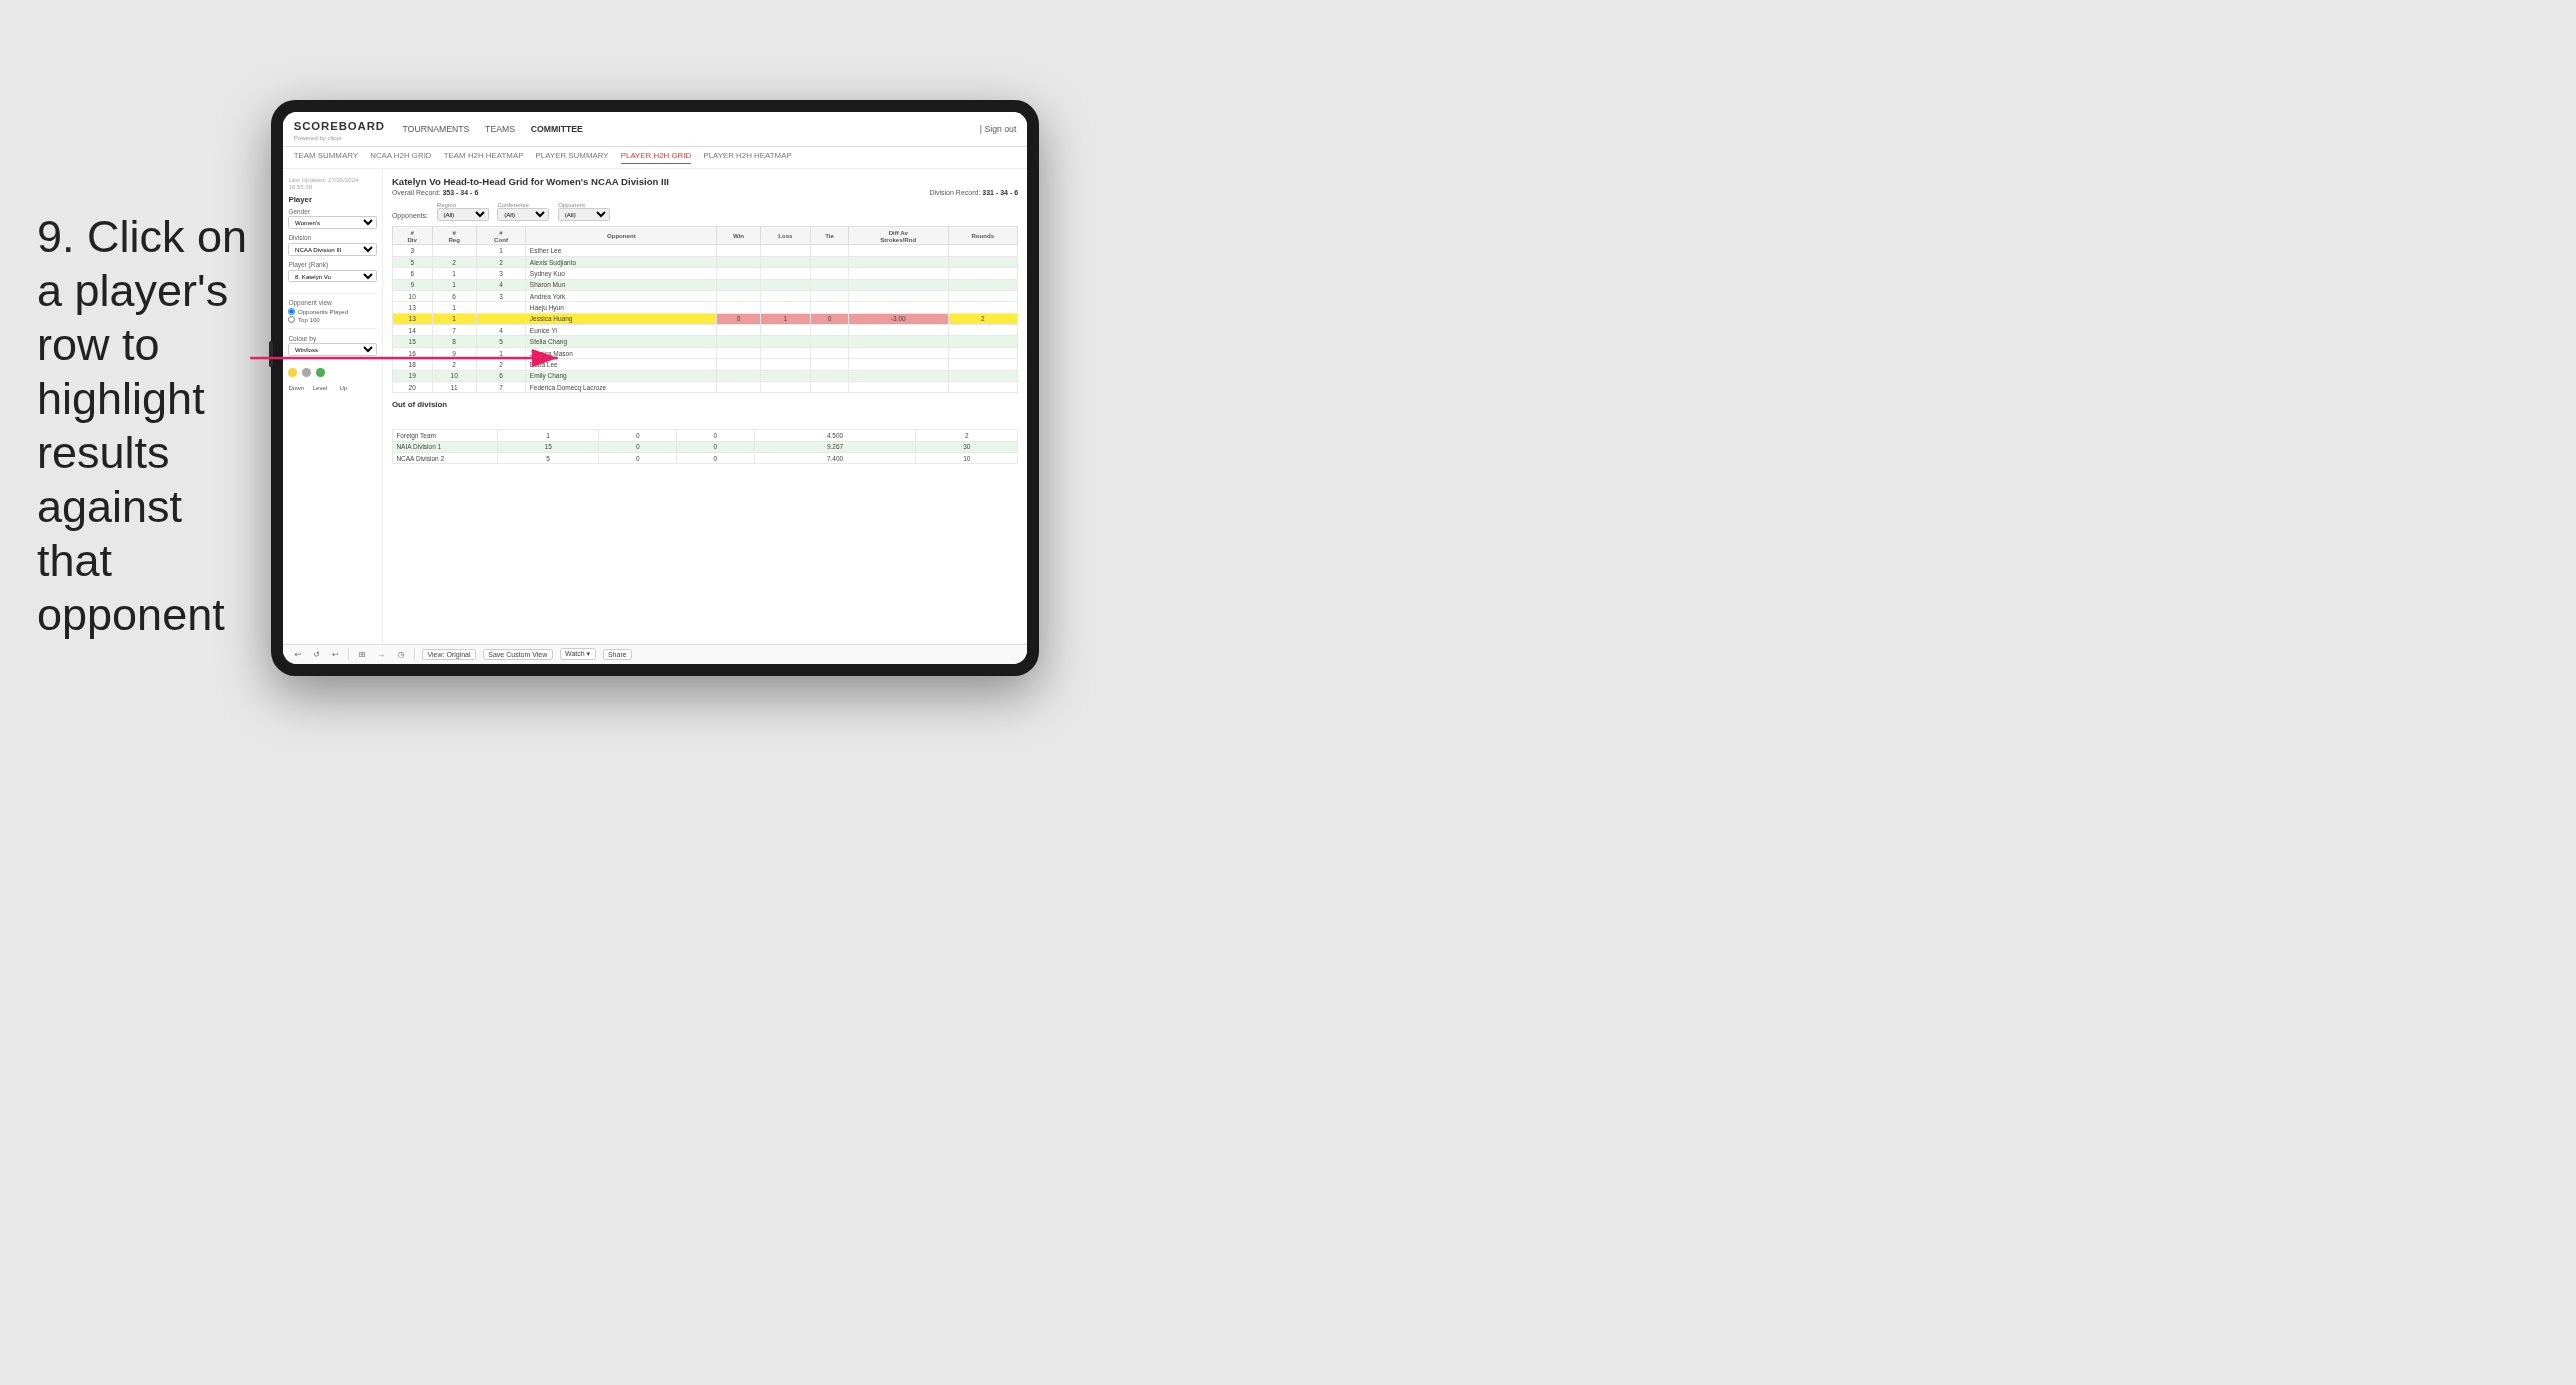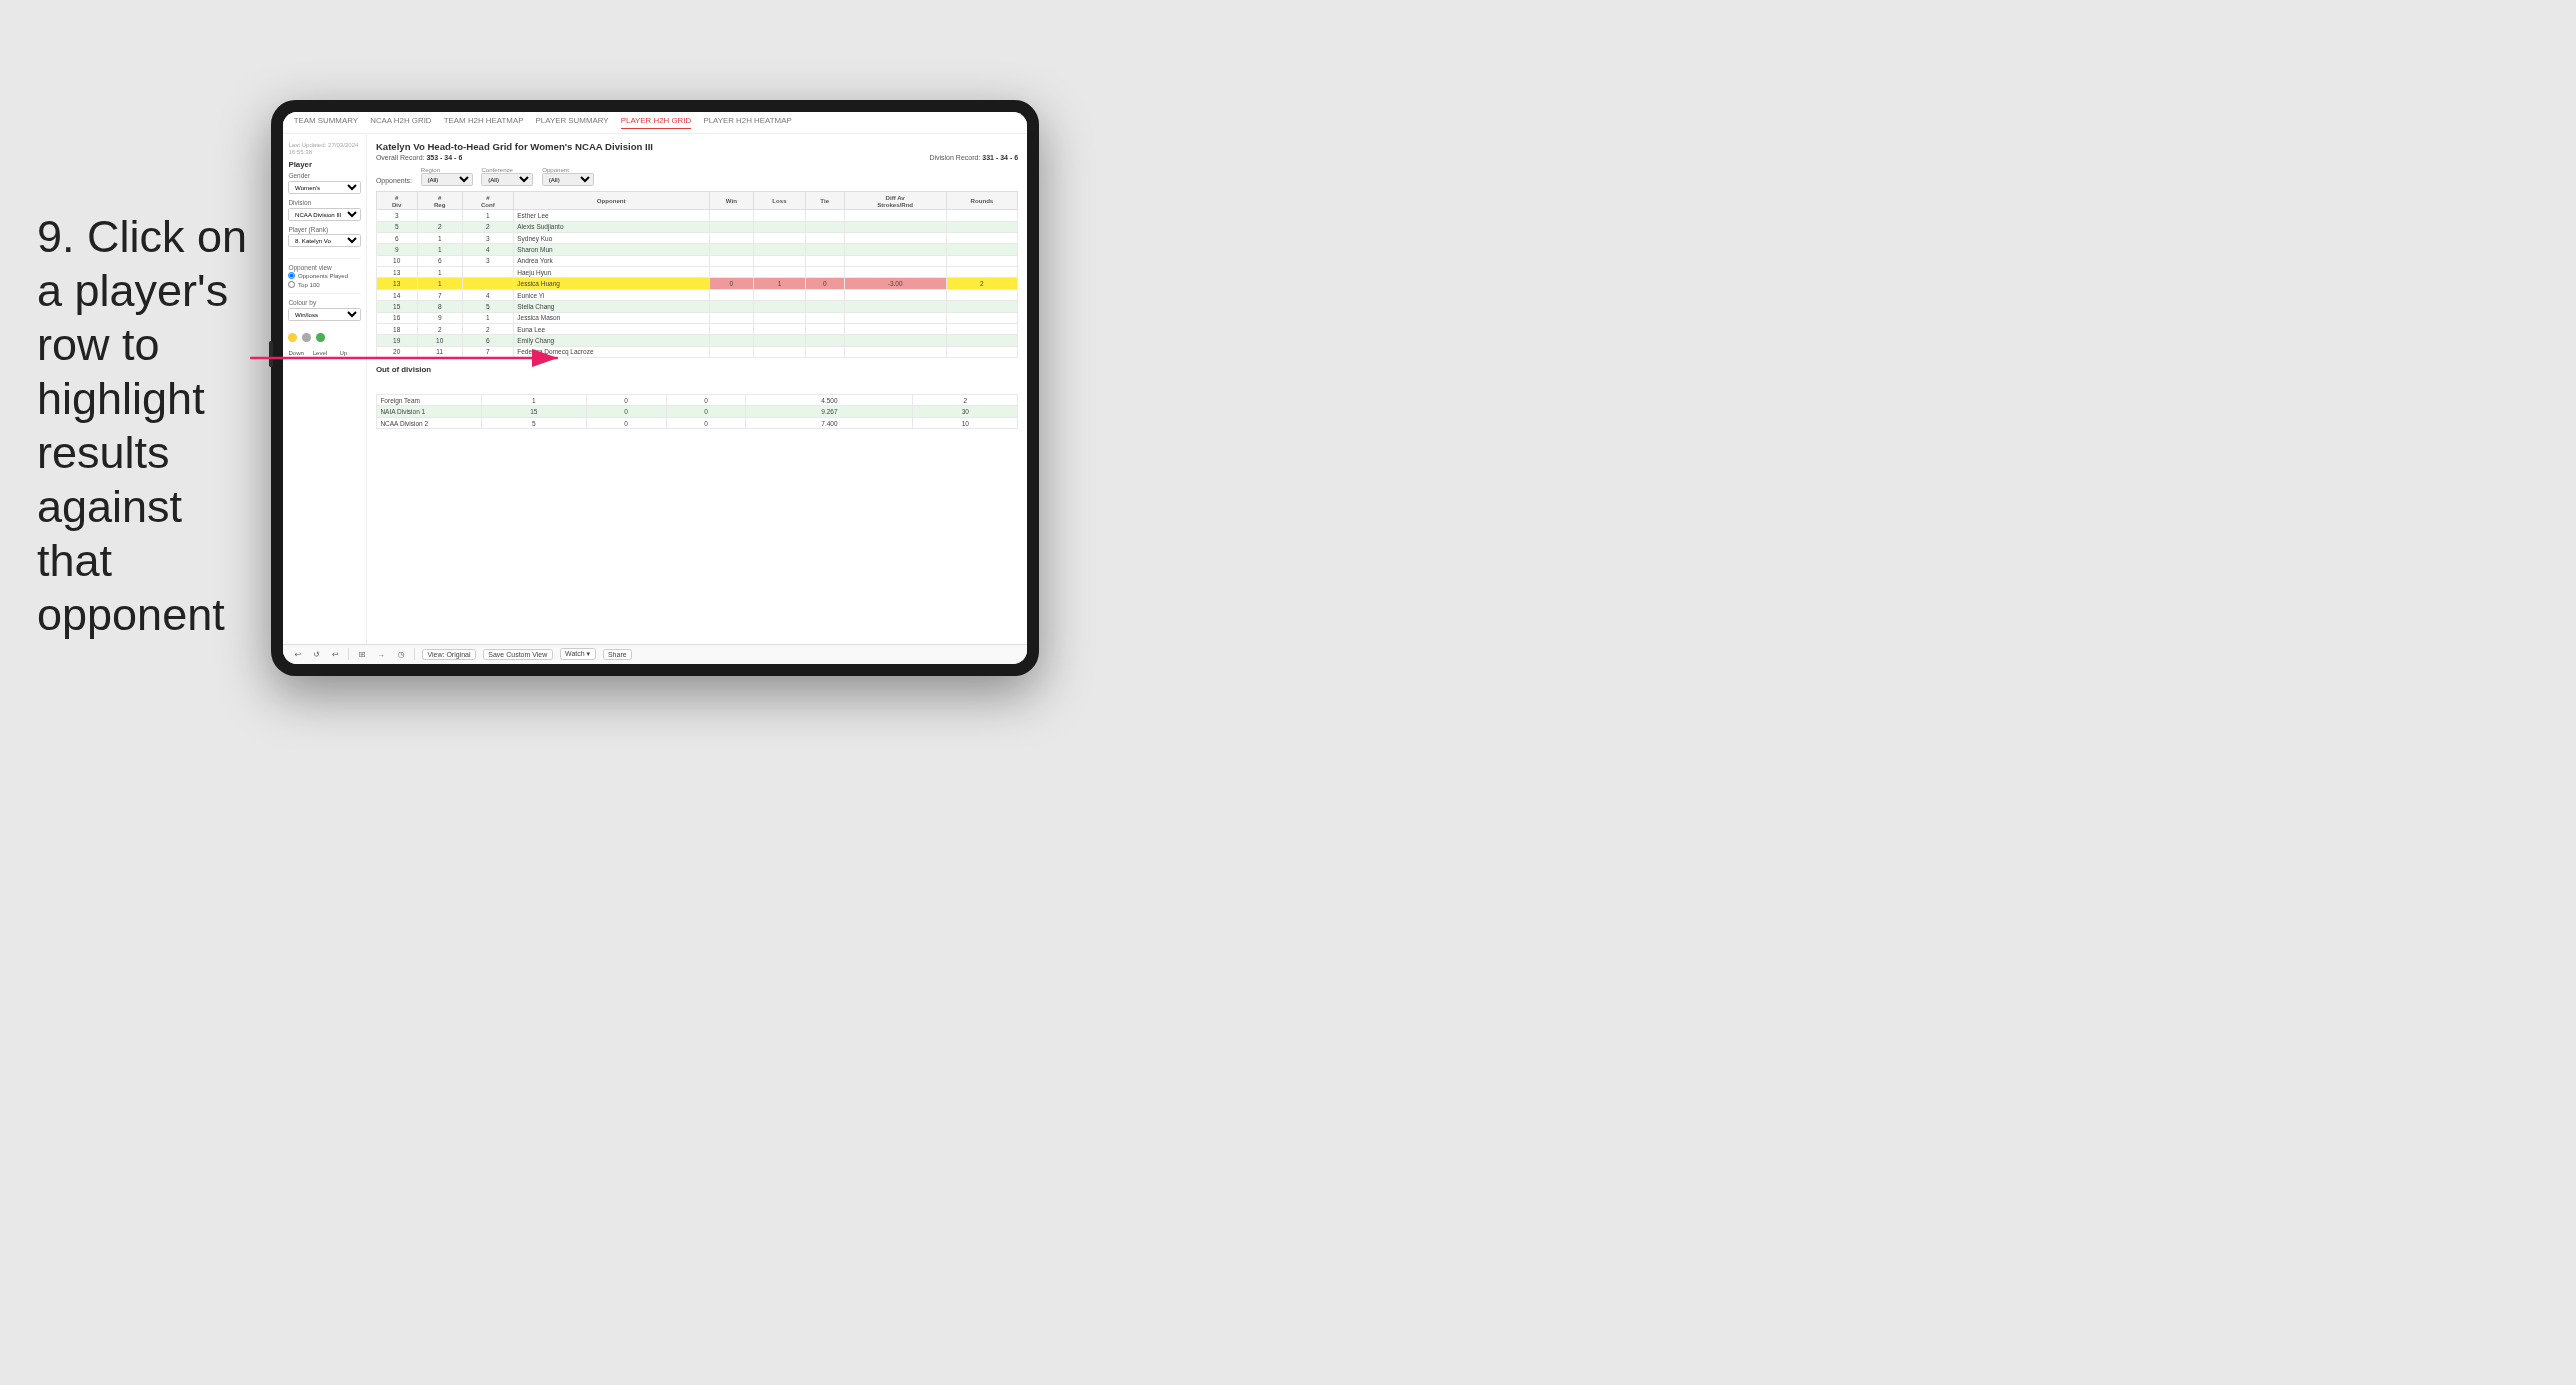--- a/index.html
+++ b/index.html
@@ -113,21 +113,21 @@
 
     
     .main-content {
       display: flex;
       flex: 1;
       overflow: hidden;
     }
 
     
     .sidebar {
-      width: 84px;
+      width: 100px;
       background: #fff;
       border-right: 0.9px solid #eee;
       padding: 7px 5.2px;
       flex-shrink: 0;
       font-size: 7px;
     }
 
     .sidebar-timestamp {
       font-size: 6.1px;
       color: #aaa;
@@ -368,20 +368,36 @@
     }
   </style>
 </head>
 <body>
 
 <div class="annotation-text">9. Click on a player's row to highlight results against that opponent</div>
 
 <div class="tablet-frame">
   <div class="tablet-screen">
 
+    <div class="top-nav">
+      <div class="logo-area">
+        <div>
+          <span class="logo-text">SCOREBOARD</span>
+          <span class="logo-sub">Powered by clippi</span>
+        </div>
+        <div class="nav-links">
+          <a class="nav-link">TOURNAMENTS</a>
+          <a class="nav-link">TEAMS</a>
+          <a class="nav-link active">COMMITTEE</a>
+        </div>
+      </div>
+      <div class="sign-out">
+        | <span>Sign out</span>
+      </div>
+    </div>
 
     <div class="sub-nav">
       <span class="sub-nav-item">TEAM SUMMARY</span>
       <span class="sub-nav-item">NCAA H2H GRID</span>
       <span class="sub-nav-item">TEAM H2H HEATMAP</span>
       <span class="sub-nav-item">PLAYER SUMMARY</span>
       <span class="sub-nav-item active">PLAYER H2H GRID</span>
       <span class="sub-nav-item">PLAYER H2H HEATMAP</span>
     </div>
 

